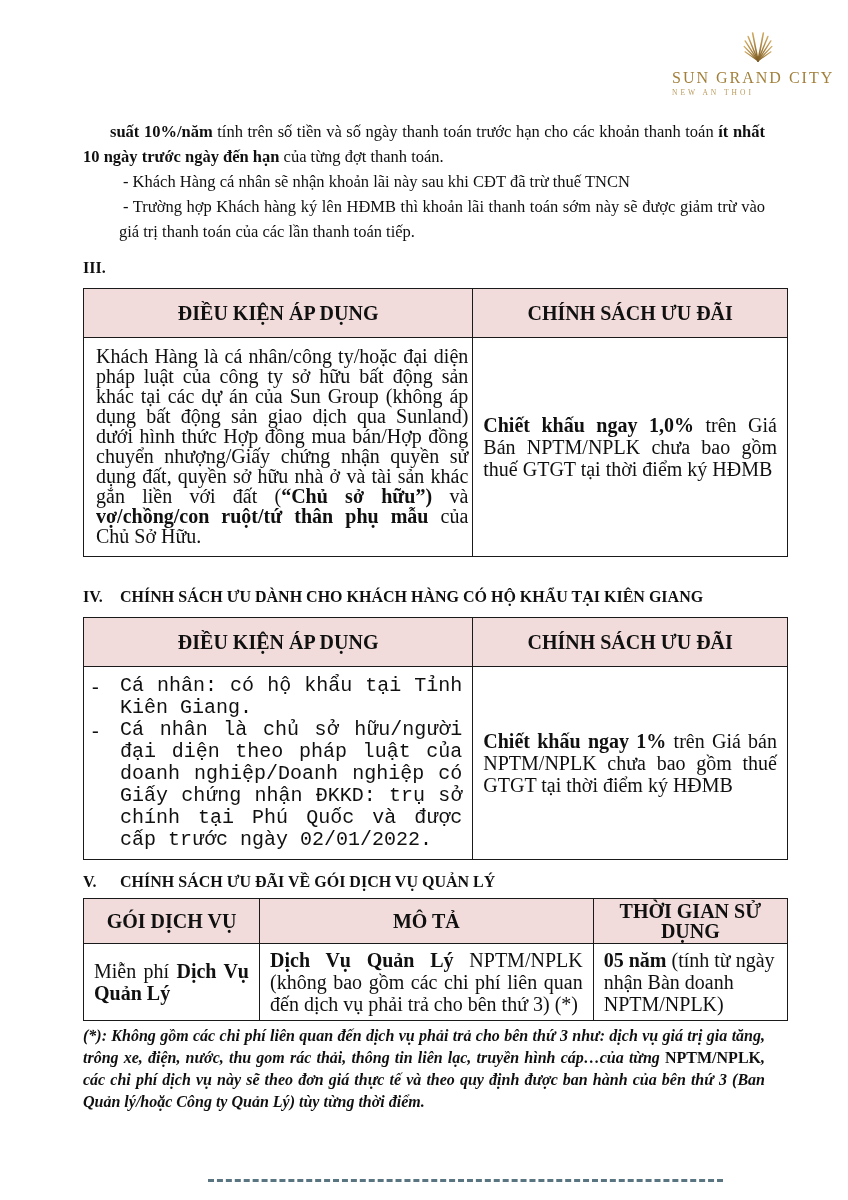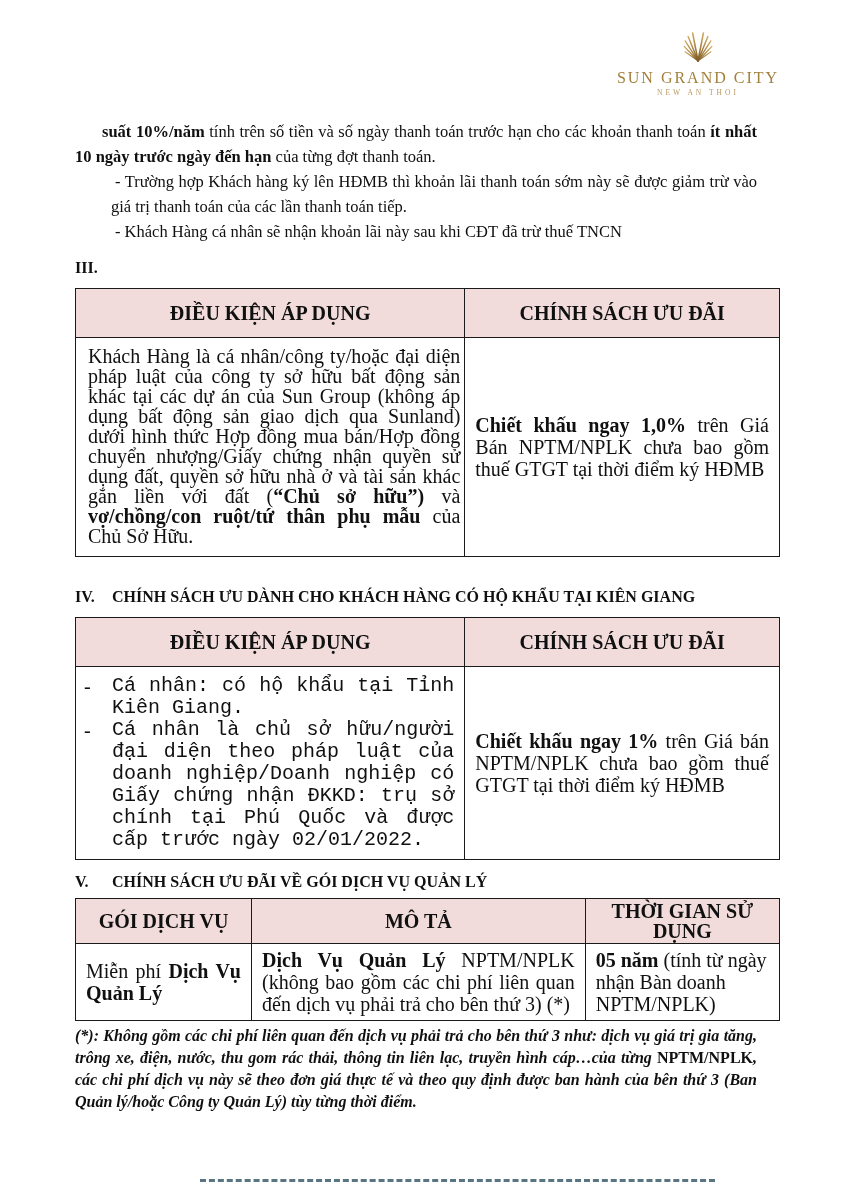--- a/index.html
+++ b/index.html
@@ -5,32 +5,32 @@
   html,body{margin:0;padding:0;background:#ffffff;}
   .page{
     position:relative;
     width:848px;height:1200px;
     background:#ffffff;
     font-family:"Liberation Serif","DejaVu Serif",serif;
     color:#101010;
     overflow:hidden;
   }
   
-  .logo{position:absolute;top:24px;left:612px;width:172px;text-align:center;}
+  .logo{position:absolute;top:24px;left:672px;width:172px;text-align:left;}
   .logo svg{display:block;margin:0 auto;}
   .logo-title{
     margin-top:3px;font-size:16px;letter-spacing:2px;white-space:nowrap;
     color:#a2803c;font-weight:400;
   }
   .logo-subtitle{
     margin-top:1px;font-size:7.5px;letter-spacing:3px;white-space:nowrap;
     color:#b99a5e;
   }
   
-  .content{position:absolute;left:75px;top:0;width:705px;}
+  .content{position:absolute;left:83px;top:0;width:705px;}
   .just{text-align:justify;}
   .p1{
     margin:119px 23px 0 0;width:682px;box-sizing:border-box;
     font-size:16.5px;line-height:25px;text-indent:27px;font-weight:400;
   }
   .bullet{
     margin:0 23px 0 36px;width:646px;box-sizing:border-box;
     font-size:16.5px;line-height:25px;text-indent:4px;
   }
   b{font-weight:700;}
@@ -101,22 +101,22 @@
       </g>
     </svg>
     <div class="logo-title">SUN GRAND CITY</div>
     <div class="logo-subtitle">NEW AN THOI</div>
   </div>
 
   <div class="content">
 
     <p class="p1 just"><b>suất 10%/năm</b><span> tính trên số tiền và số ngày thanh toán trước hạn cho các khoản thanh toán </span><b>ít nhất 10 ngày trước ngày đến hạn</b><span> của từng đợt thanh toán.</span></p>
 
+    <p class="bullet just">- Khách Hàng cá nhân sẽ nhận khoản lãi này sau khi CĐT đã trừ thuế TNCN</p>
     <p class="bullet just">- Trường hợp Khách hàng ký lên HĐMB thì khoản lãi thanh toán sớm này sẽ được giảm trừ vào giá trị thanh toán của các lần thanh toán tiếp.</p>
-    <p class="bullet just">- Khách Hàng cá nhân sẽ nhận khoản lãi này sau khi CĐT đã trừ thuế TNCN</p>
 
     <div class="sec-heading">
       <span class="numeral">III.</span>
     </div>
 
     <table class="tbl tbl3">
       <colgroup>
           <col class="c1">
           <col class="c2">
         </colgroup>

